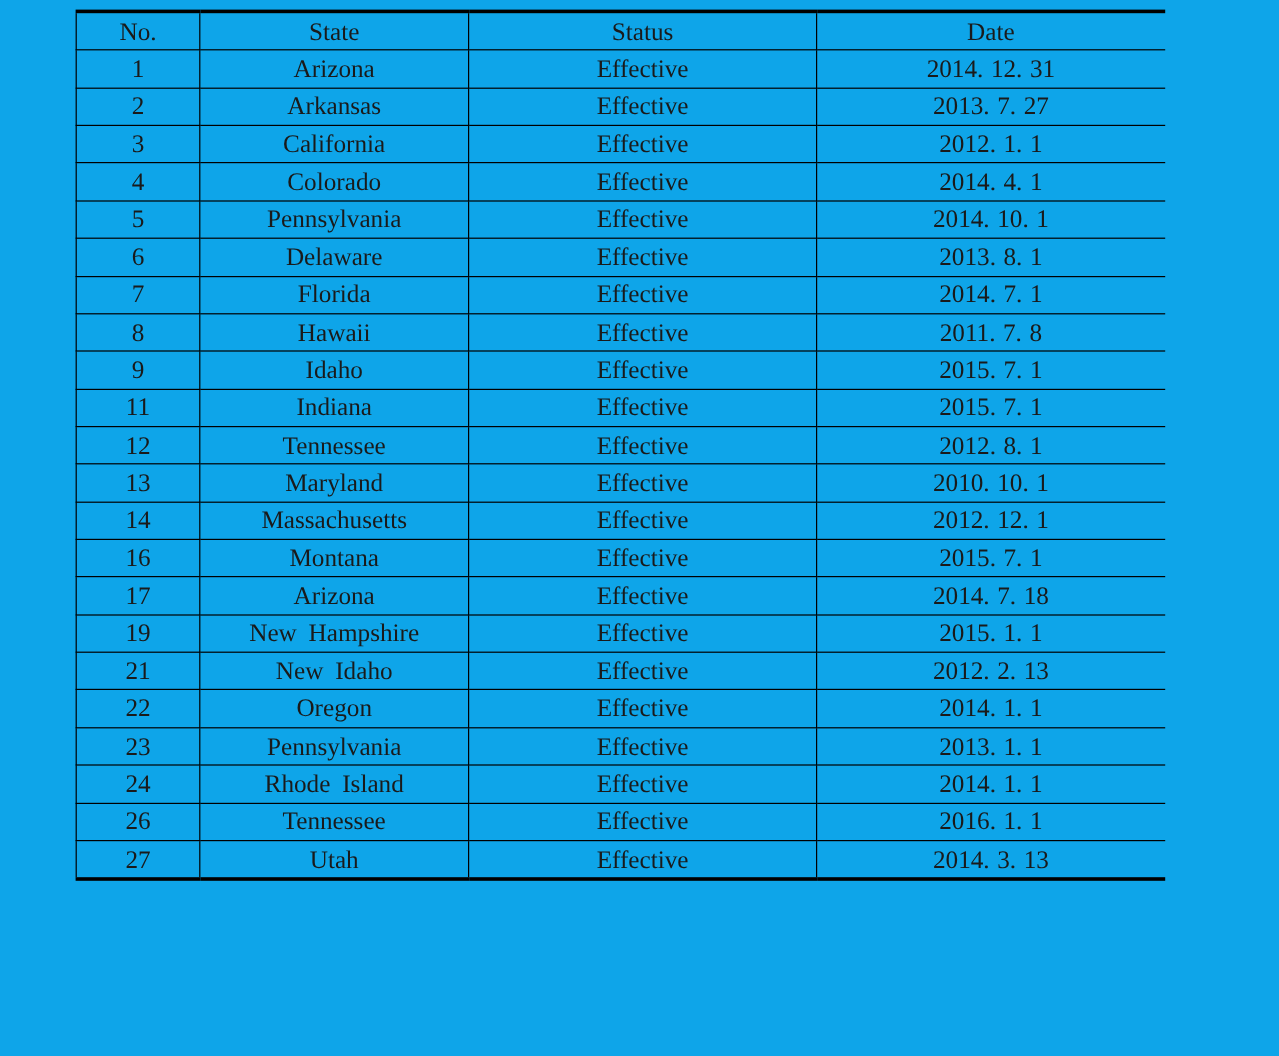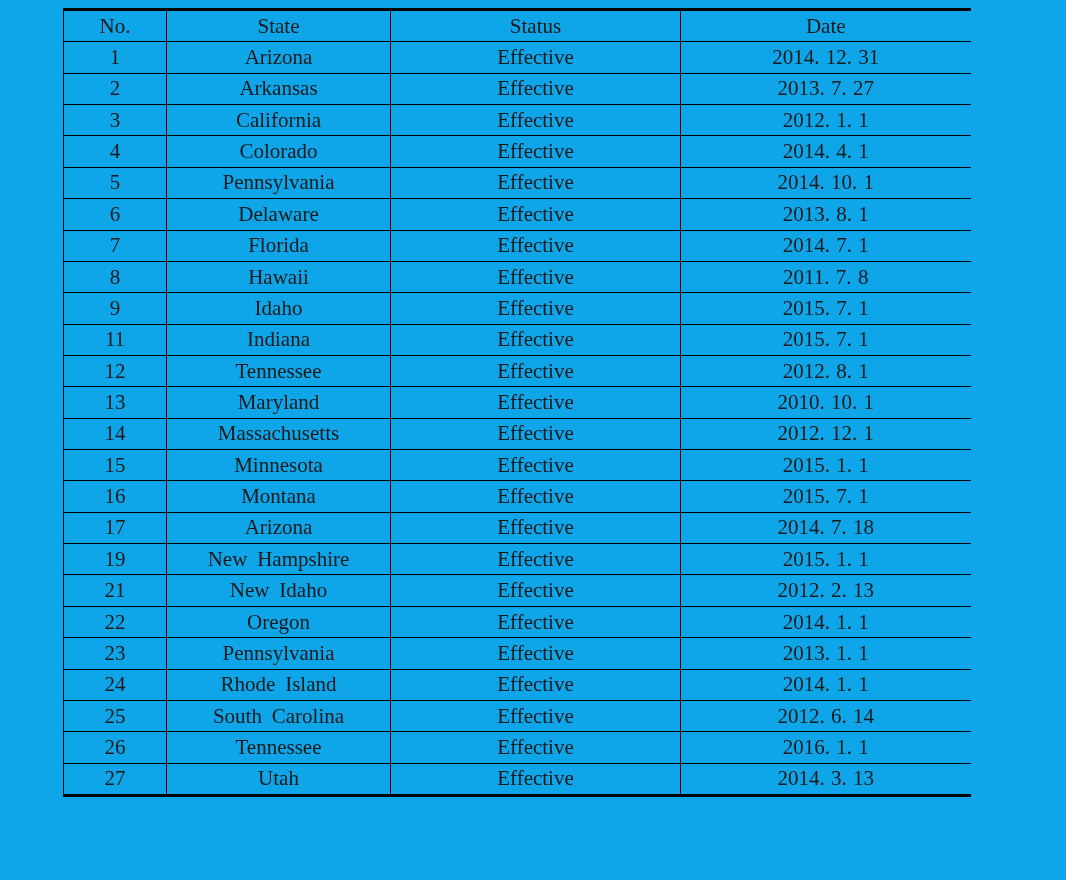--- a/index.html
+++ b/index.html
@@ -171,26 +171,20 @@
           <td class="col-status">Effective</td>
           <td class="col-date">2010. 10. 1</td>
         </tr>
         <tr>
           <td class="col-no">14</td>
           <td class="col-state">Massachusetts</td>
           <td class="col-status">Effective</td>
           <td class="col-date">2012. 12. 1</td>
         </tr>
         <tr>
-          <td class="col-no">15</td>
-          <td class="col-state">Minnesota</td>
-          <td class="col-status">Effective</td>
-          <td class="col-date">2015. 1. 1</td>
-        </tr>
-        <tr>
           <td class="col-no">16</td>
           <td class="col-state">Montana</td>
           <td class="col-status">Effective</td>
           <td class="col-date">2015. 7. 1</td>
         </tr>
         <tr>
           <td class="col-no">17</td>
           <td class="col-state">Arizona</td>
           <td class="col-status">Effective</td>
           <td class="col-date">2014. 7. 18</td>
@@ -219,26 +213,20 @@
           <td class="col-status">Effective</td>
           <td class="col-date">2013. 1. 1</td>
         </tr>
         <tr>
           <td class="col-no">24</td>
           <td class="col-state">Rhode Island</td>
           <td class="col-status">Effective</td>
           <td class="col-date">2014. 1. 1</td>
         </tr>
         <tr>
-          <td class="col-no">25</td>
-          <td class="col-state">South Carolina</td>
-          <td class="col-status">Effective</td>
-          <td class="col-date">2012. 6. 14</td>
-        </tr>
-        <tr>
           <td class="col-no">26</td>
           <td class="col-state">Tennessee</td>
           <td class="col-status">Effective</td>
           <td class="col-date">2016. 1. 1</td>
         </tr>
         <tr>
           <td class="col-no">27</td>
           <td class="col-state">Utah</td>
           <td class="col-status">Effective</td>
           <td class="col-date">2014. 3. 13</td>

